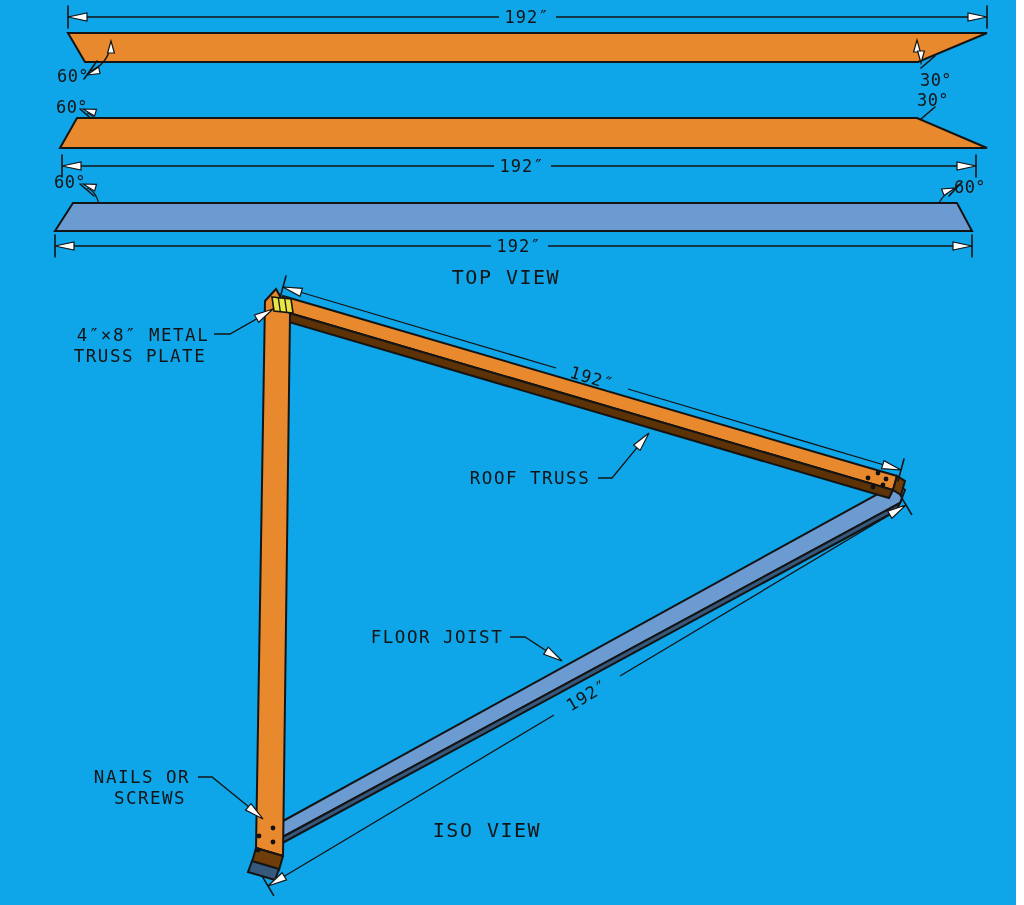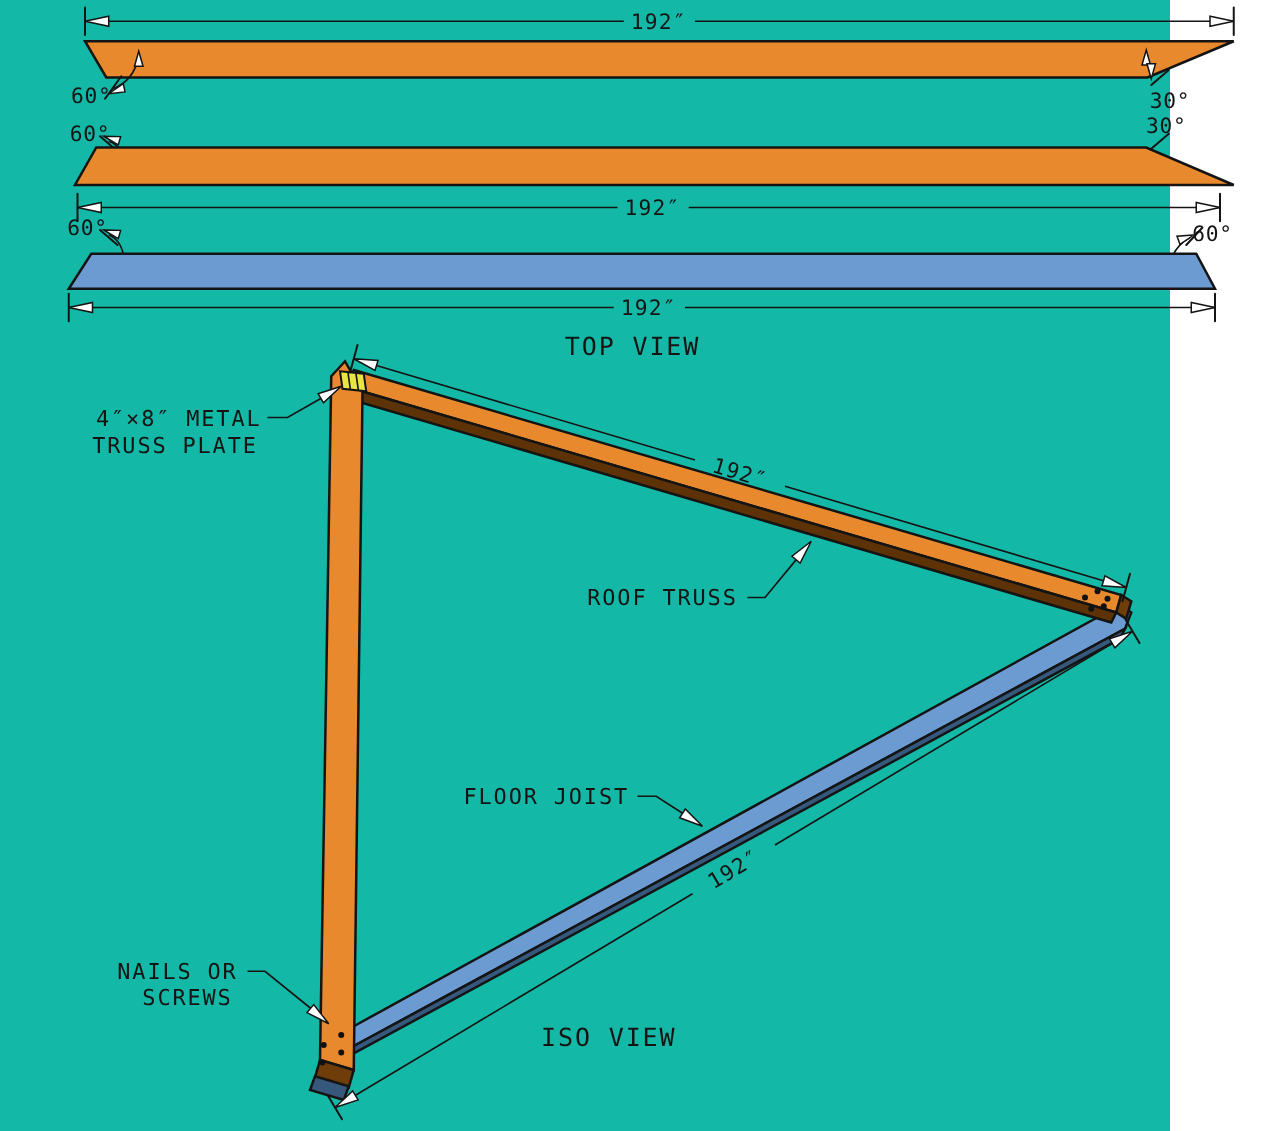--- a/index.html
+++ b/index.html
@@ -1,16 +1,16 @@
 <!DOCTYPE html>
 <html><head>
 <meta charset="utf-8">
 <style>
   html,body{margin:0;padding:0;background:#ffffff;}
-  .stage{width:936px;height:905px;position:relative;background:#14b8a6;}
+  .stage{width:1016px;height:905px;position:relative;background:#0ea5e9;}
   svg{display:block;}
   text{font-family:"DejaVu Sans Mono","Liberation Mono",monospace;fill:#141414;}
   .dim-text{font-size:17px;letter-spacing:1px;text-anchor:middle;}
   .angle-text{font-size:17px;letter-spacing:0.5px;text-anchor:middle;}
   .label-text{font-size:17.5px;letter-spacing:1.5px;text-anchor:middle;}
   .title-text{font-size:20px;letter-spacing:1.5px;text-anchor:middle;}
   .dline{stroke:#141414;stroke-width:1.3;fill:none;}
   .tick{stroke:#141414;stroke-width:1.6;fill:none;stroke-linecap:round;}
   .arrow{fill:#ffffff;stroke:#141414;stroke-width:1.2;stroke-linejoin:miter;}
   .board{stroke:#141414;stroke-width:2;stroke-linejoin:miter;}

